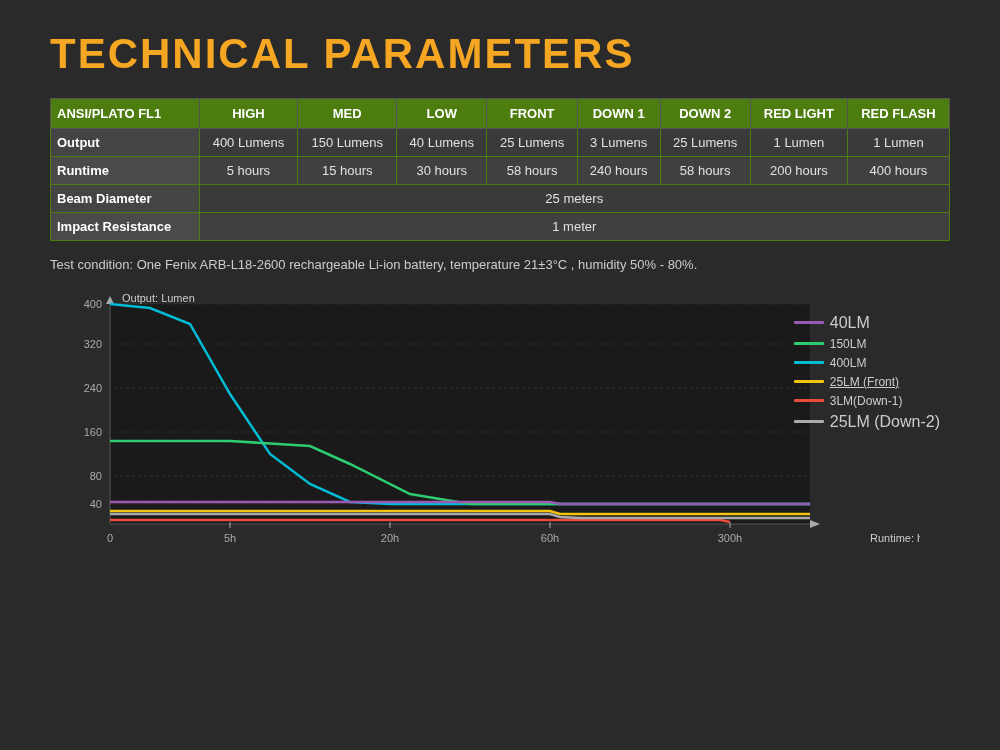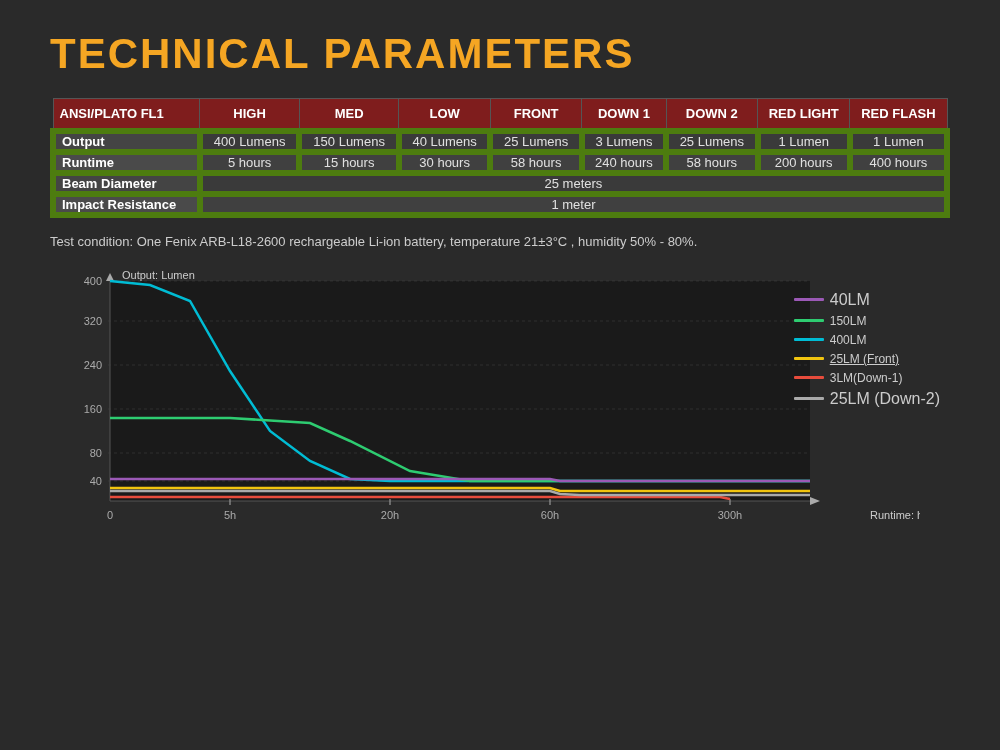--- a/index.html
+++ b/index.html
@@ -24,36 +24,36 @@
       text-transform: uppercase;
     }
     
     .params-table {
       width: 100%;
       border-collapse: collapse;
       font-size: 13px;
       margin-bottom: 14px;
     }
     .params-table th {
-      background: #7f1d1d;
+      background: #4d7c0f;
       color: #fff;
       font-weight: bold;
       padding: 7px 6px;
       text-align: center;
       border: 1px solid #555;
     }
     .params-table th:first-child {
       text-align: left;
     }
     .params-table td {
       background: #3a3a3a;
       color: #e0e0e0;
-      padding: 0 6px;
+      padding: 6px 6px;
       text-align: center;
-      border: 6px solid #4d7c0f;
+      border: 1px solid #4d7c0f;
       font-size: 13px;
     }
     .params-table td:first-child {
       background: #444;
       font-weight: bold;
       text-align: left;
       color: #fff;
     }
     .params-table tr:nth-child(even) td {
       background: #404040;

